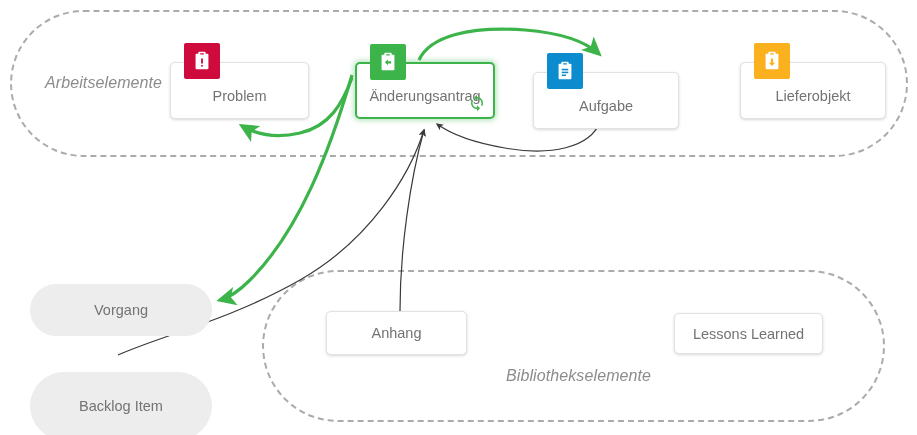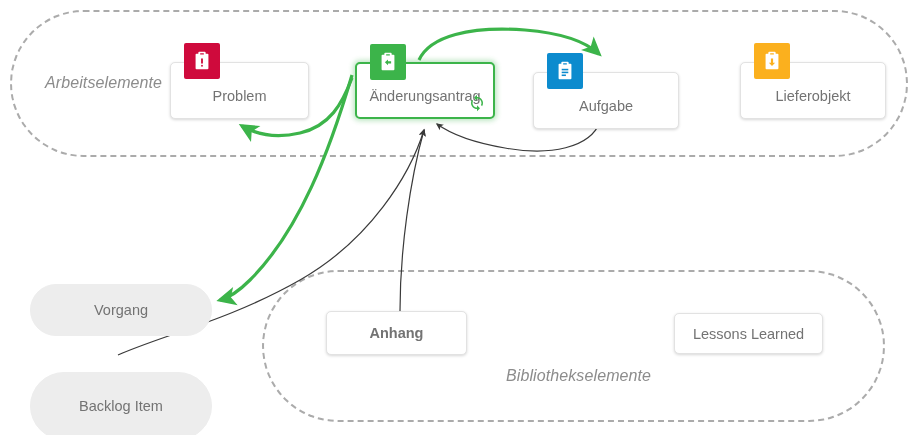--- a/index.html
+++ b/index.html
@@ -103,21 +103,21 @@
   }
 
   
   #node-problem        { left: 170px; top: 62px;  width: 139px; height: 57px; }
   #node-aenderung      { left: 355px; top: 62px;  width: 140px; height: 57px; }
   #node-aufgabe        { left: 533px; top: 72px;  width: 146px; height: 57px; }
   #node-lieferobjekt   { left: 714px; top: 62px;  width: 146px; height: 57px; margin-left: 26px; }
   #node-risiko         { left: 48px;  top: 186px; width: 145px; height: 57px; }
   #node-vorgang        { left: 30px;  top: 275px; width: 182px; height: 52px; }
   #node-backlog        { left: 30px;  top: 363px; width: 182px; height: 68px; }
-  #node-anhang         { left: 326px; top: 311px; width: 141px; height: 44px; font-weight: bold; }
+  #node-anhang         { left: 326px; top: 311px; width: 141px; height: 44px; }
   #node-dokument       { left: 510px; top: 311px; width: 129px; height: 44px; }
   #node-lessons        { left: 674px; top: 313px; width: 149px; height: 41px; }
 </style>
 </head>
 <body>
 
 <div id="canvas">
 
   <div class="group" id="group-work"></div>
   <div class="group" id="group-library"></div>

